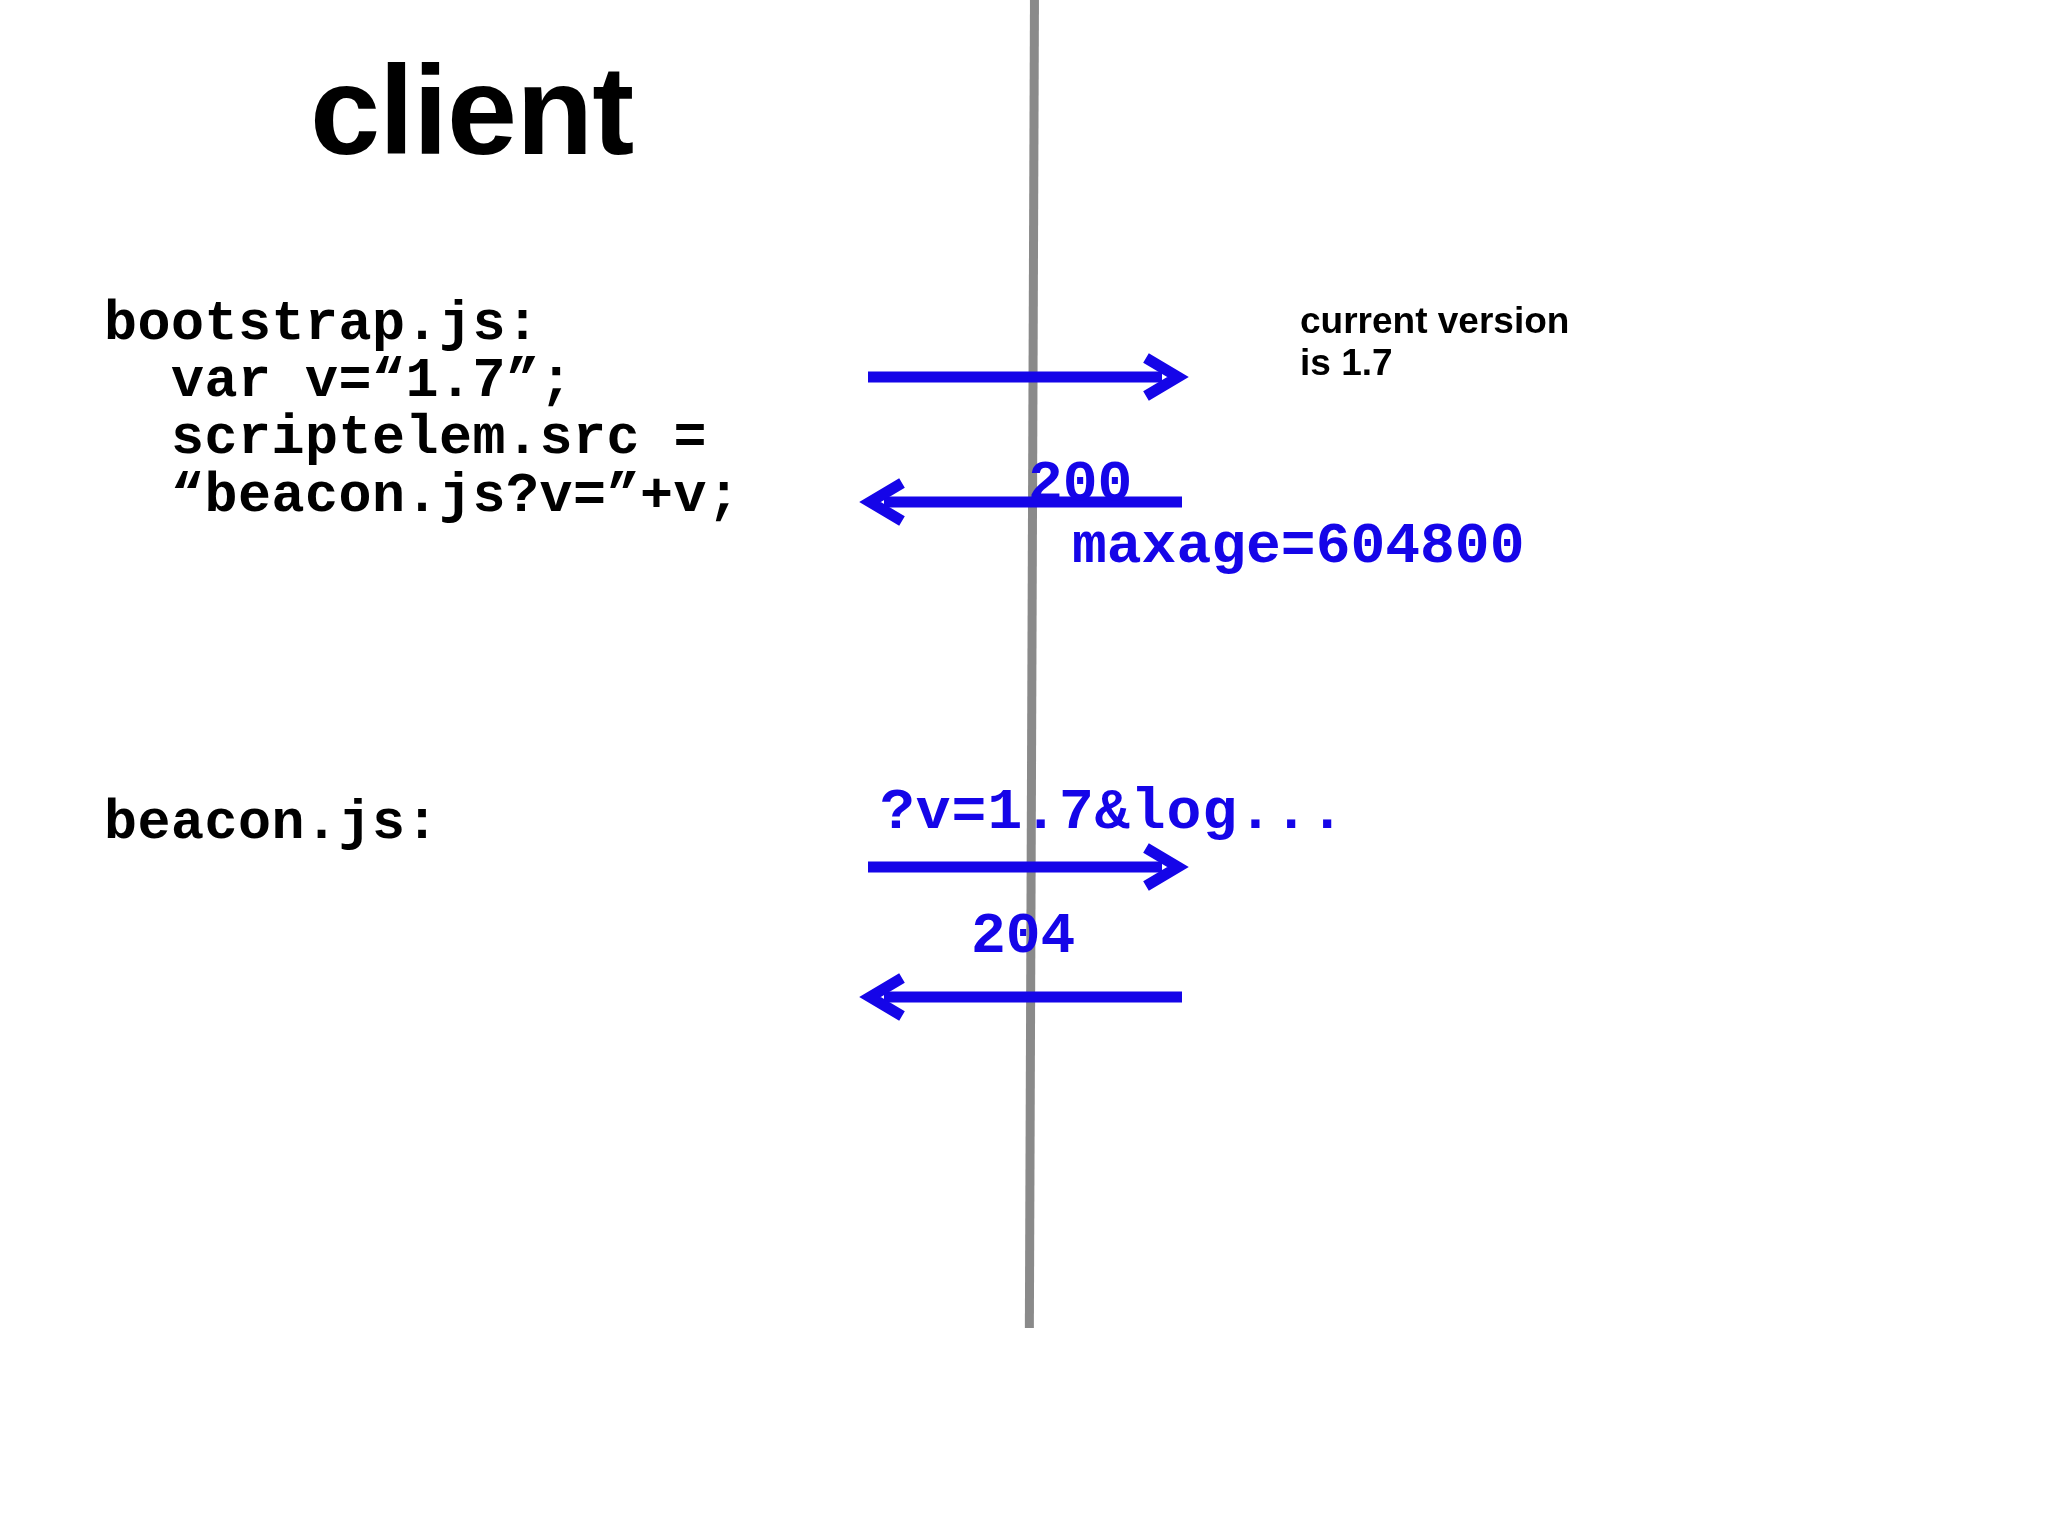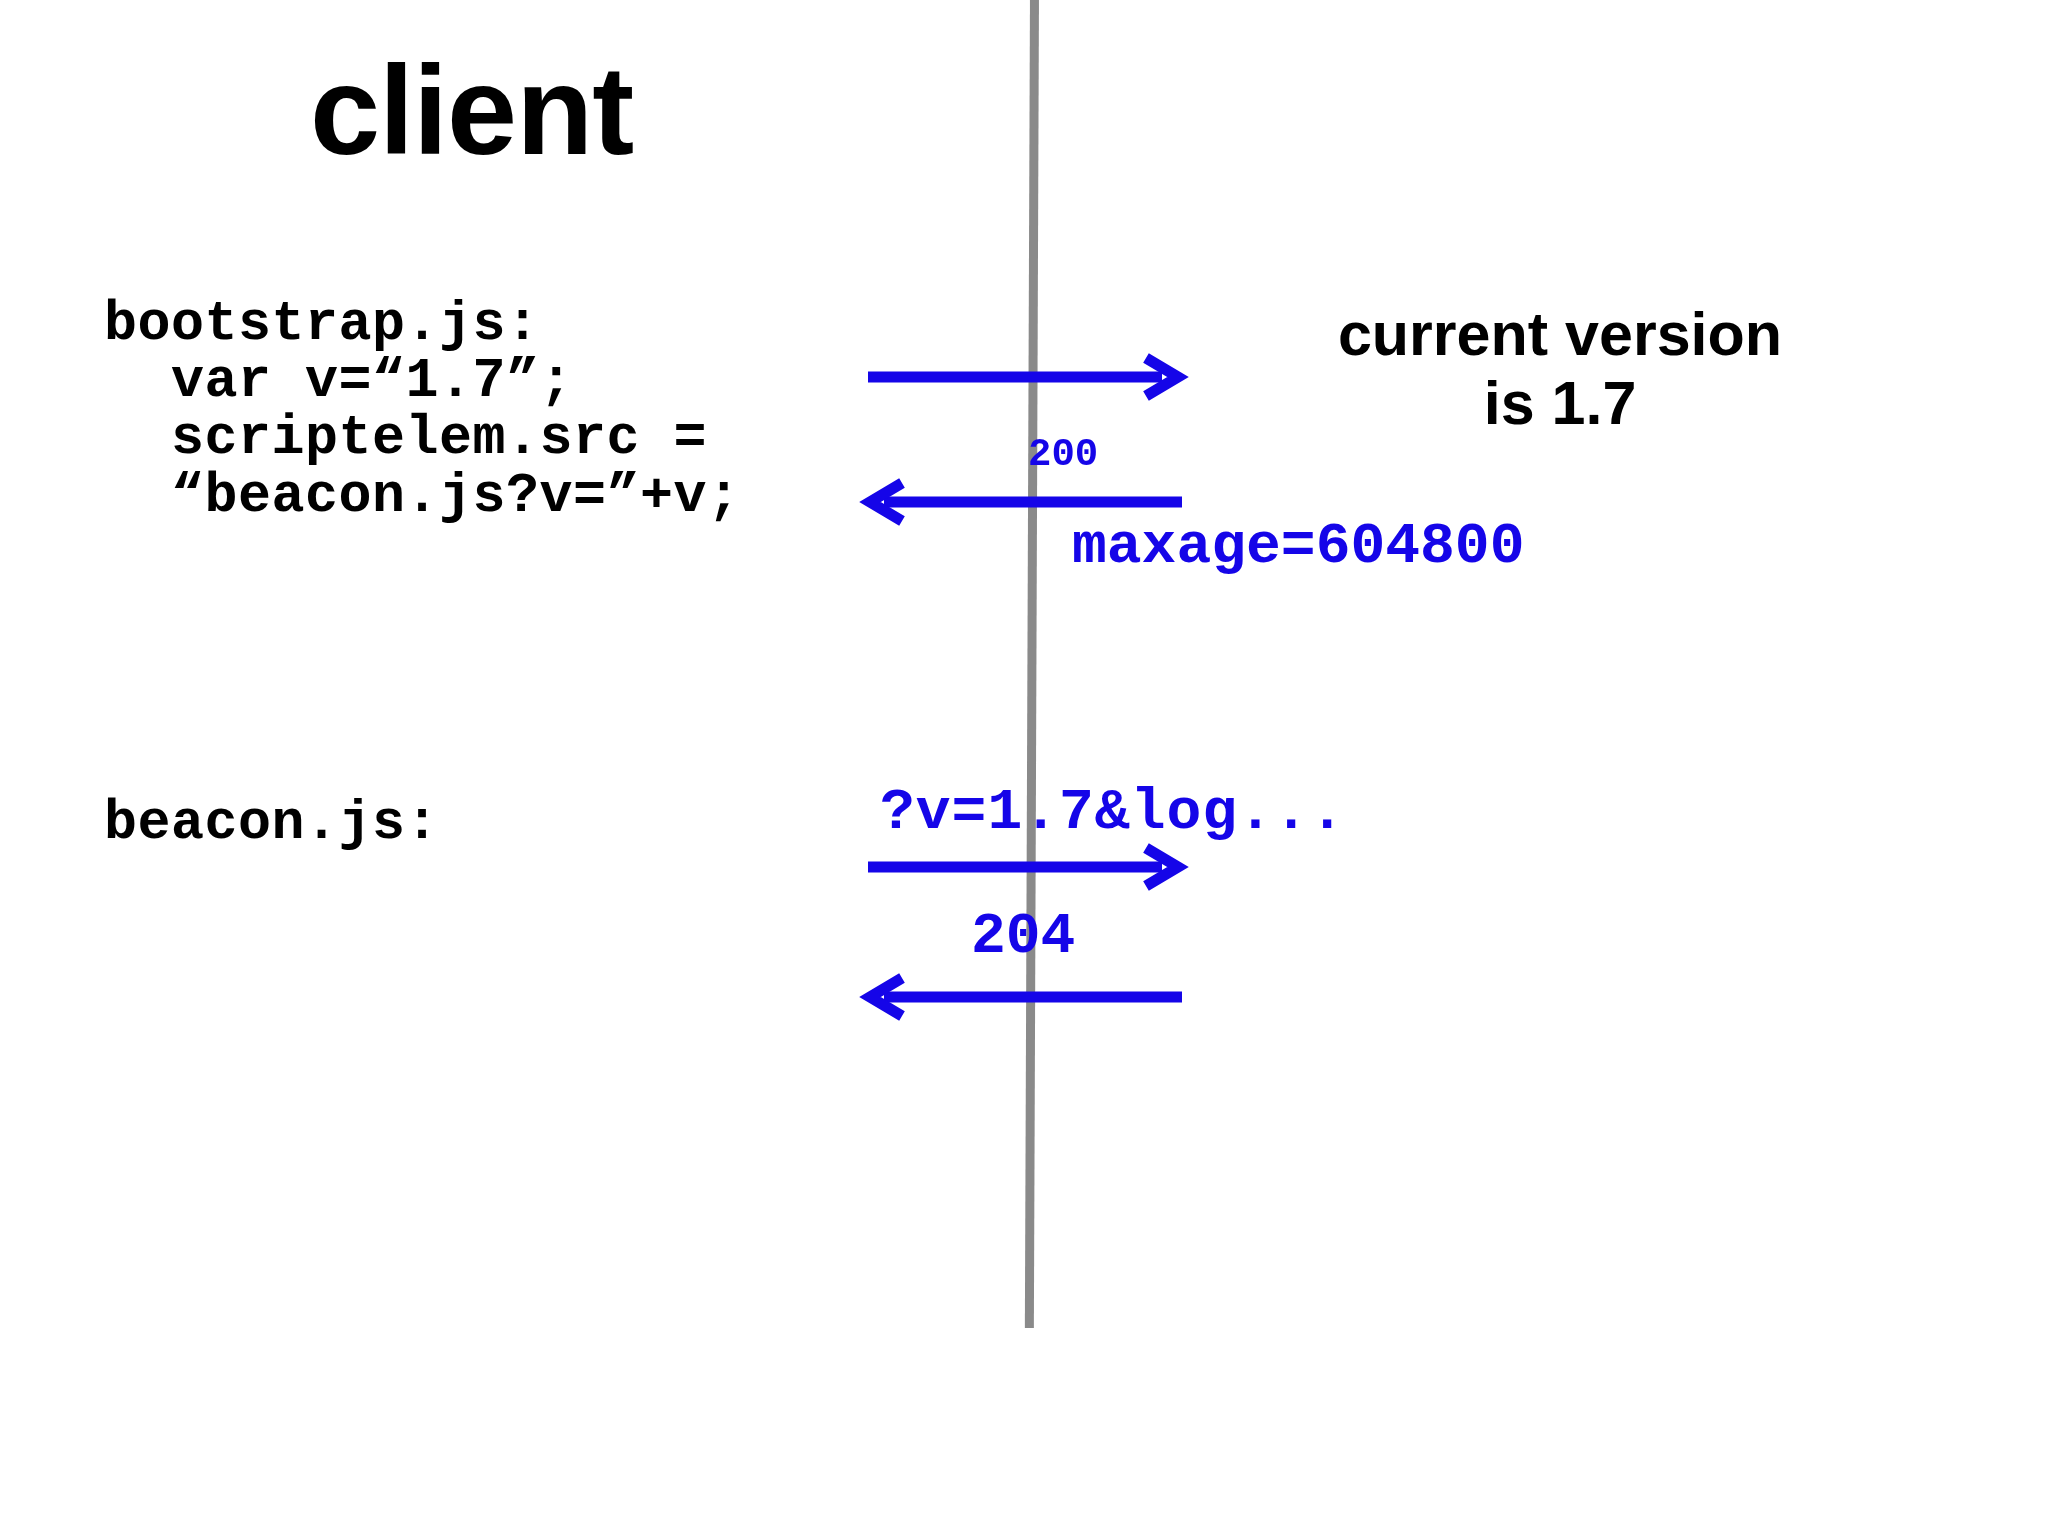--- a/index.html
+++ b/index.html
@@ -56,38 +56,37 @@
     letter-spacing: 0.5px;
   }
   #bootstrap-code { left: 104px; top: 296px; }
   #beacon-label   { left: 104px; top: 795px; }
 
   
   .server-note {
     position: absolute;
     font-family: "Liberation Sans", sans-serif;
     font-weight: bold;
-    font-size: 61px;
+    font-size: 37px;
     line-height: 1.13;
     color: #000000;
-    text-align: center;
     white-space: pre-line;
   }
   #current-version-note { left: 1300px; top: 300px; width: 520px; }
 
   
   .blue-label {
     position: absolute;
     font-family: "Liberation Mono", "DejaVu Sans Mono", monospace;
     font-weight: bold;
     color: #1505e8;
     white-space: pre;
     line-height: 1;
   }
-  #label-200         { left: 1028px; top: 436px;  font-size: 39px; }
+  #label-200         { left: 1028px; top: 456px;  font-size: 58px; }
   #label-maxage      { left: 1028px; top: 518px;  font-size: 58px; padding-left: 44px; }
   #label-query       { left: 880px;  top: 784px;  font-size: 58px; letter-spacing: 1px; }
   #label-204         { left: 971px; top: 908px;  font-size: 58px; }
 
   
   .arrow {
     position: absolute;
     overflow: visible;
   }
   #arrow-request-bootstrap { left: 866px; top: 355px; }

